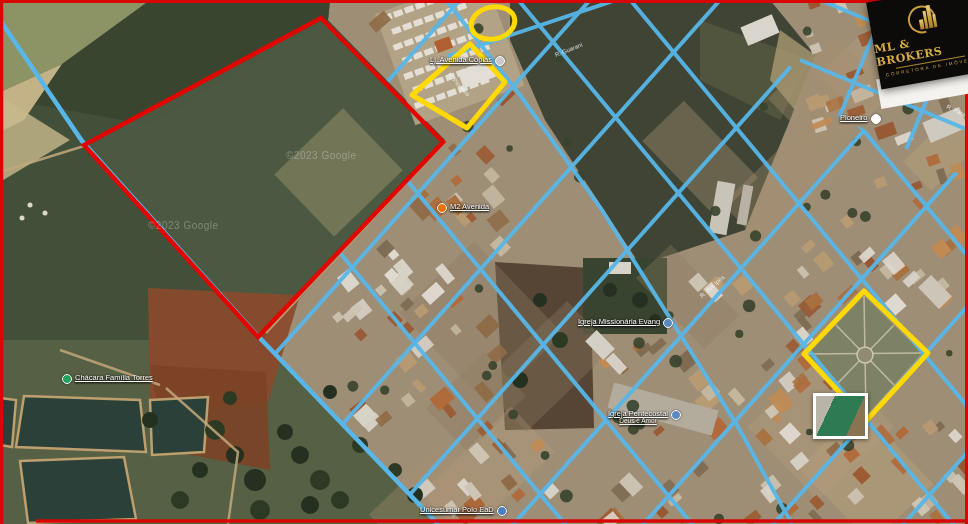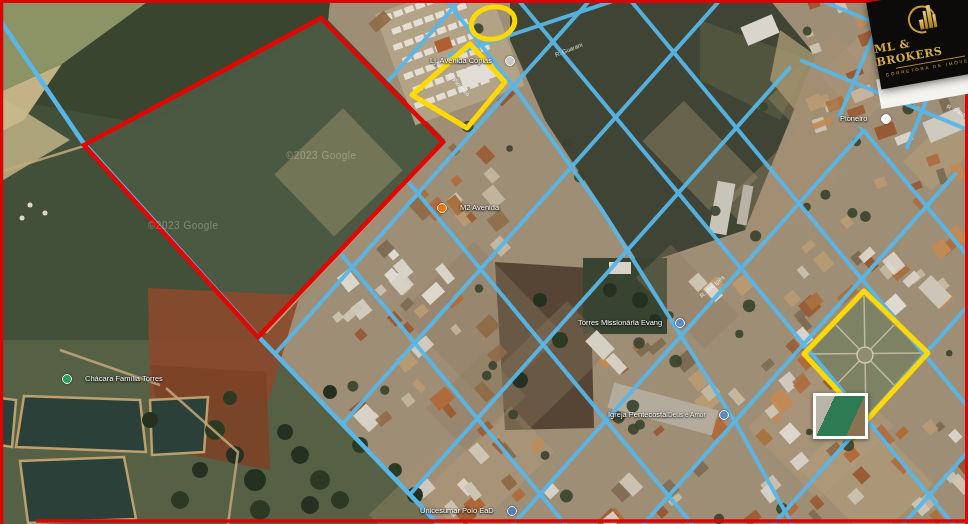--- a/index.html
+++ b/index.html
@@ -1,26 +1,26 @@
 <!DOCTYPE html>
 <html><head>
 <meta charset="utf-8">
 <style>
   html,body{margin:0;padding:0;background:#222;}
   .stage{position:relative;width:968px;height:524px;overflow:hidden;
          font-family:"Liberation Sans",sans-serif;background:#9f8e76;}
   .stage svg{position:absolute;left:0;top:0;}
 
   
-  .poi{position:absolute;display:flex;align-items:center;gap:13px;
+  .poi{position:absolute;display:flex;align-items:flex-start;gap:3px;
        font-size:7.5px;line-height:1.05;color:#fff;white-space:nowrap;
-       text-shadow:0 0 2px #000,0 1px 2px #000;z-index:30;}
+       text-shadow:0 0 2px #000,0 1px 2px #000;z-index:30;text-decoration:underline;}
   .poi .dot{width:8px;height:8px;border-radius:50%;border:1.5px solid #fff;
             box-shadow:0 0 2px rgba(0,0,0,.6);flex:0 0 auto;}
-  .poi .col{display:flex;align-items:center;}
+  .poi .col{display:flex;flex-direction:column;align-items:center;}
   .poi .sub{font-size:6.5px;opacity:.9;}
 
   .watermark{position:absolute;color:rgba(255,255,255,.28);font-size:10px;
              letter-spacing:.5px;z-index:20;}
 
   
   .photo-thumb{position:absolute;left:813px;top:393px;width:49px;height:40px;
     border:3px solid #fff;box-shadow:0 1px 4px rgba(0,0,0,.5);z-index:25;
     background:linear-gradient(115deg,#b8b4a8 0 28%,#2e7a52 28% 72%,#8a7350 72%);}
 
@@ -486,21 +486,21 @@
   </div>
   <div class="poi" style="left:437px;top:203px;">
     <i class="dot" style="background: rgb(232, 113, 10);"></i>
     <span>M2 Avenida</span>
   </div>
   <div class="poi" style="left:62px;top:374px;">
     <i class="dot" style="background: rgb(35, 161, 93);"></i>
     <span>Chácara Família Torres</span>
   </div>
   <div class="poi" style="left:578px;top:318px;">
-    <span>Torres Missionária Evang</span>
+    <span>Igreja Missionária Evang</span>
     <i class="dot" style="background: rgb(91, 138, 194);"></i>
   </div>
   <div class="poi" style="left:608px;top:410px;">
     <span class="col">
       <span>Igreja Pentecostal</span>
       <span class="sub">Deus é Amor</span>
     </span>
     <i class="dot" style="background: rgb(91, 138, 194);"></i>
   </div>
   <div class="poi" style="left:420px;top:506px;">

